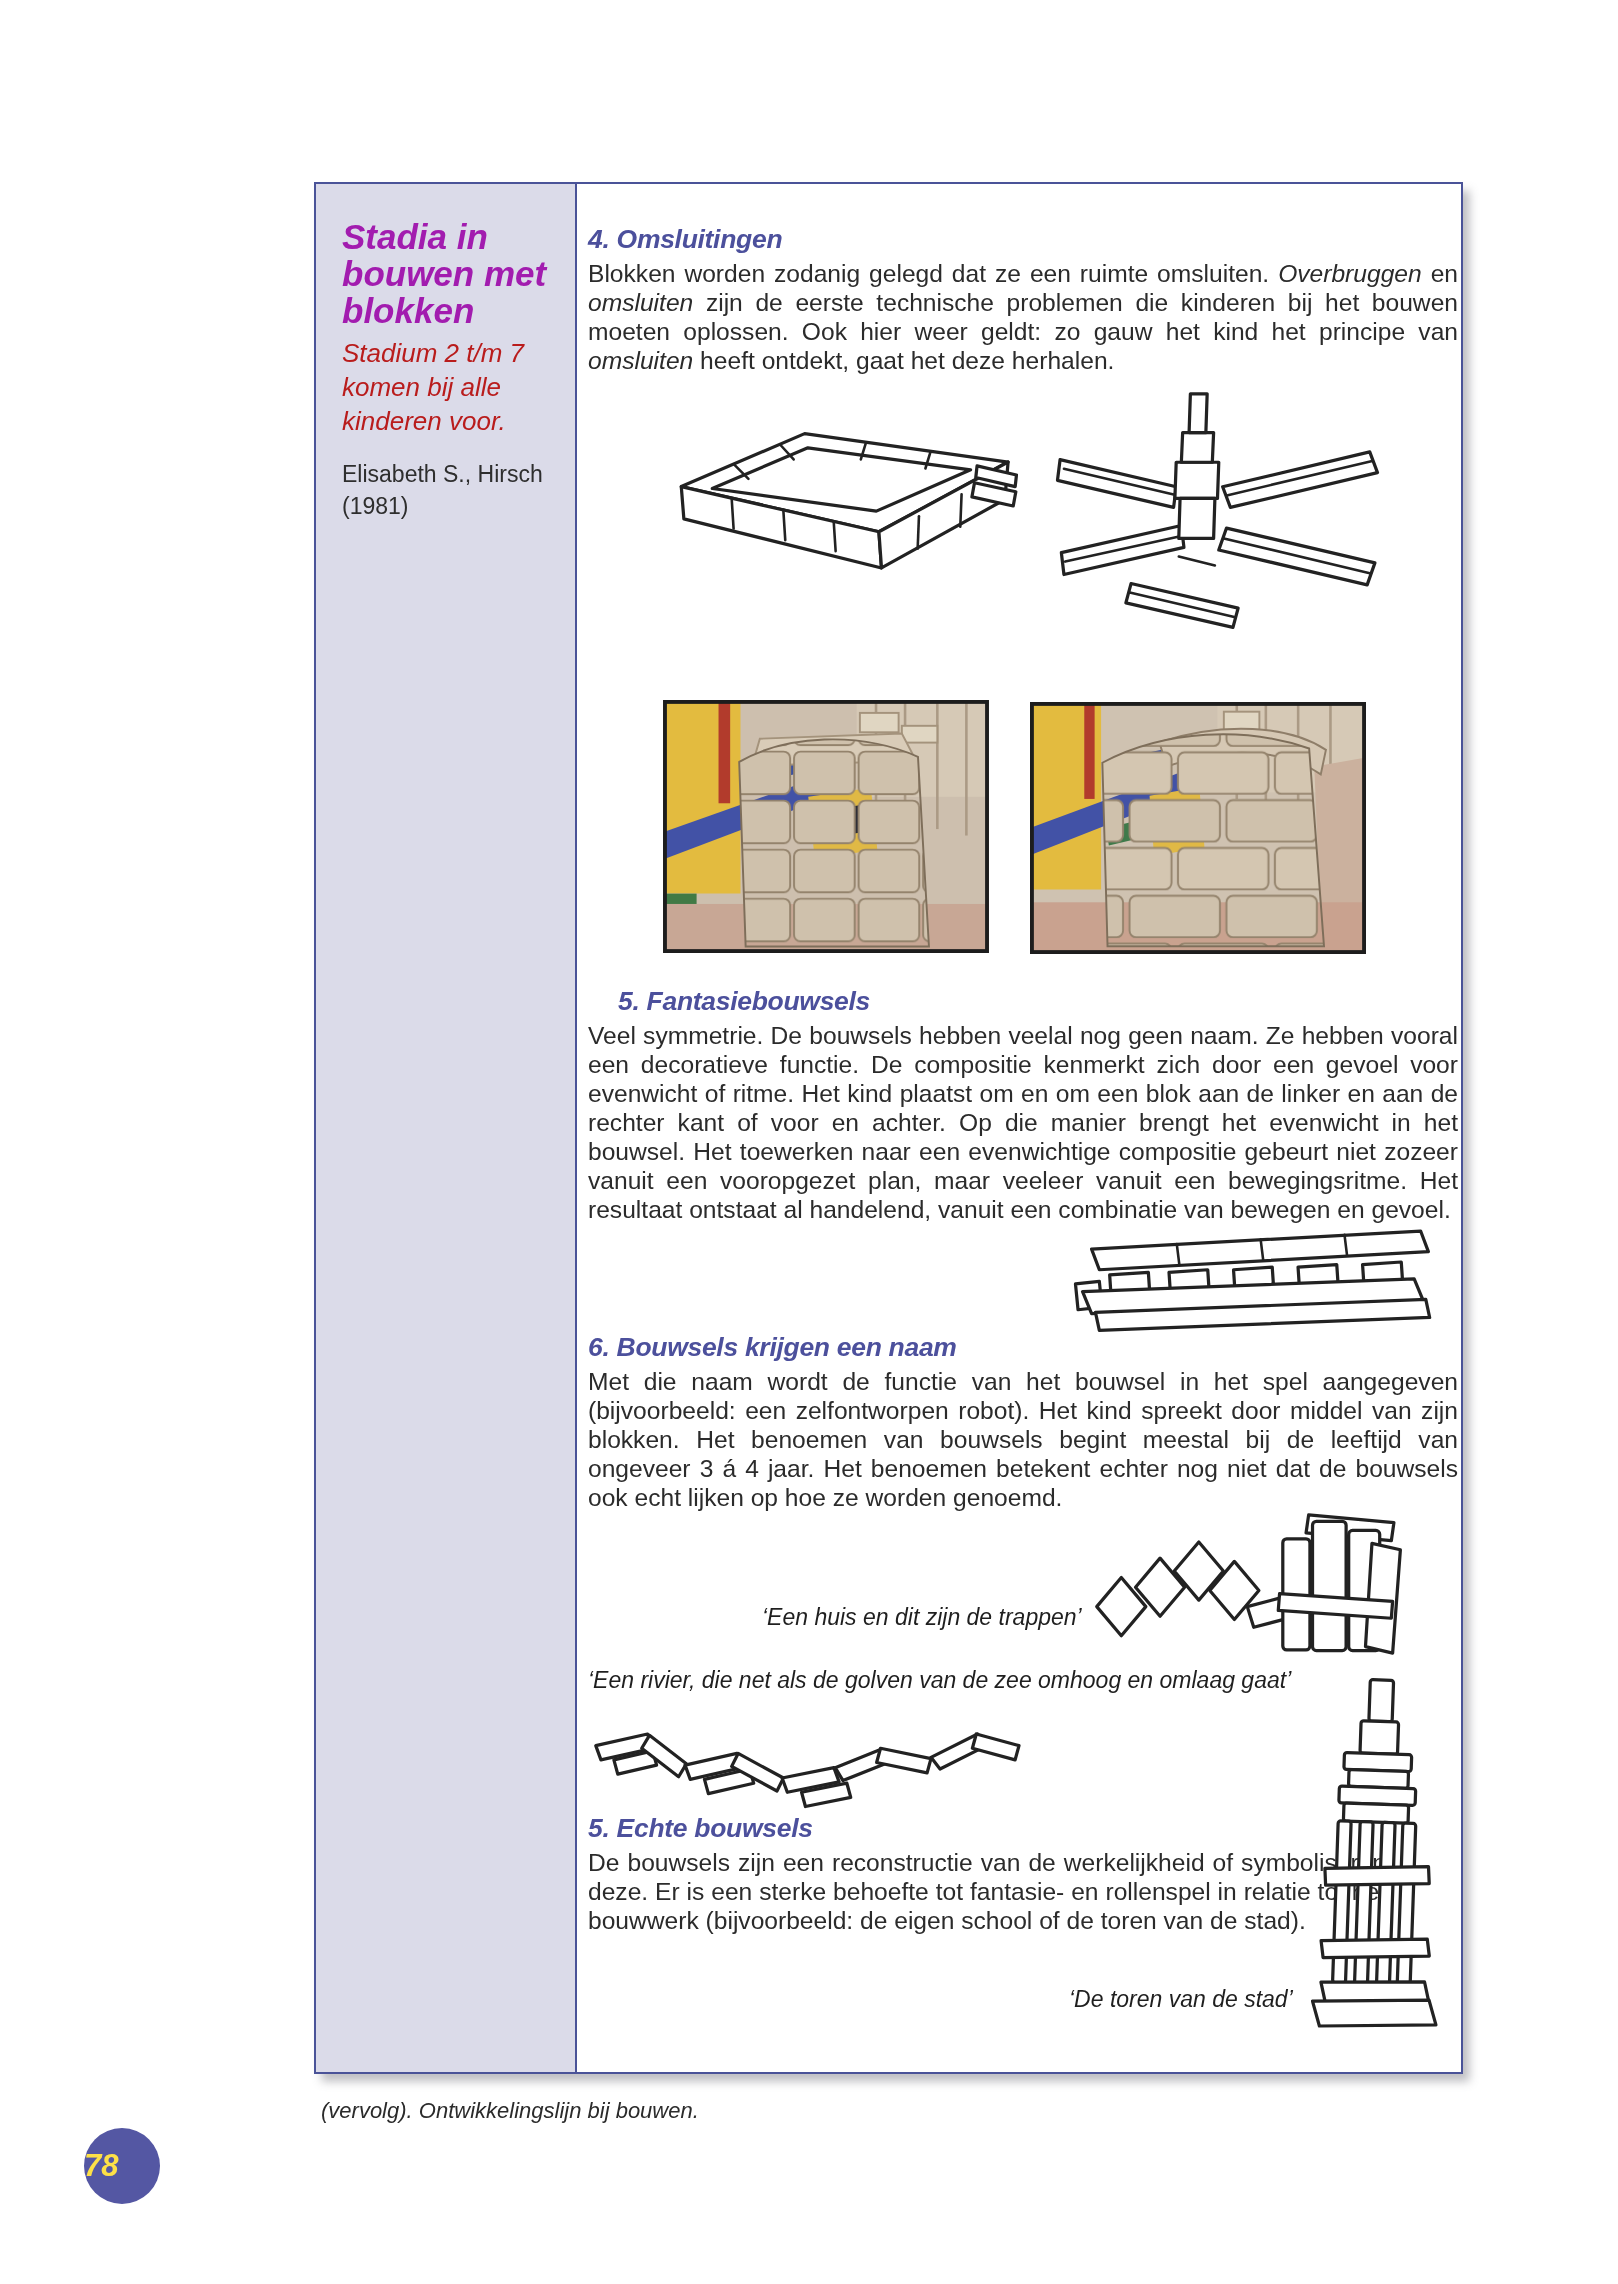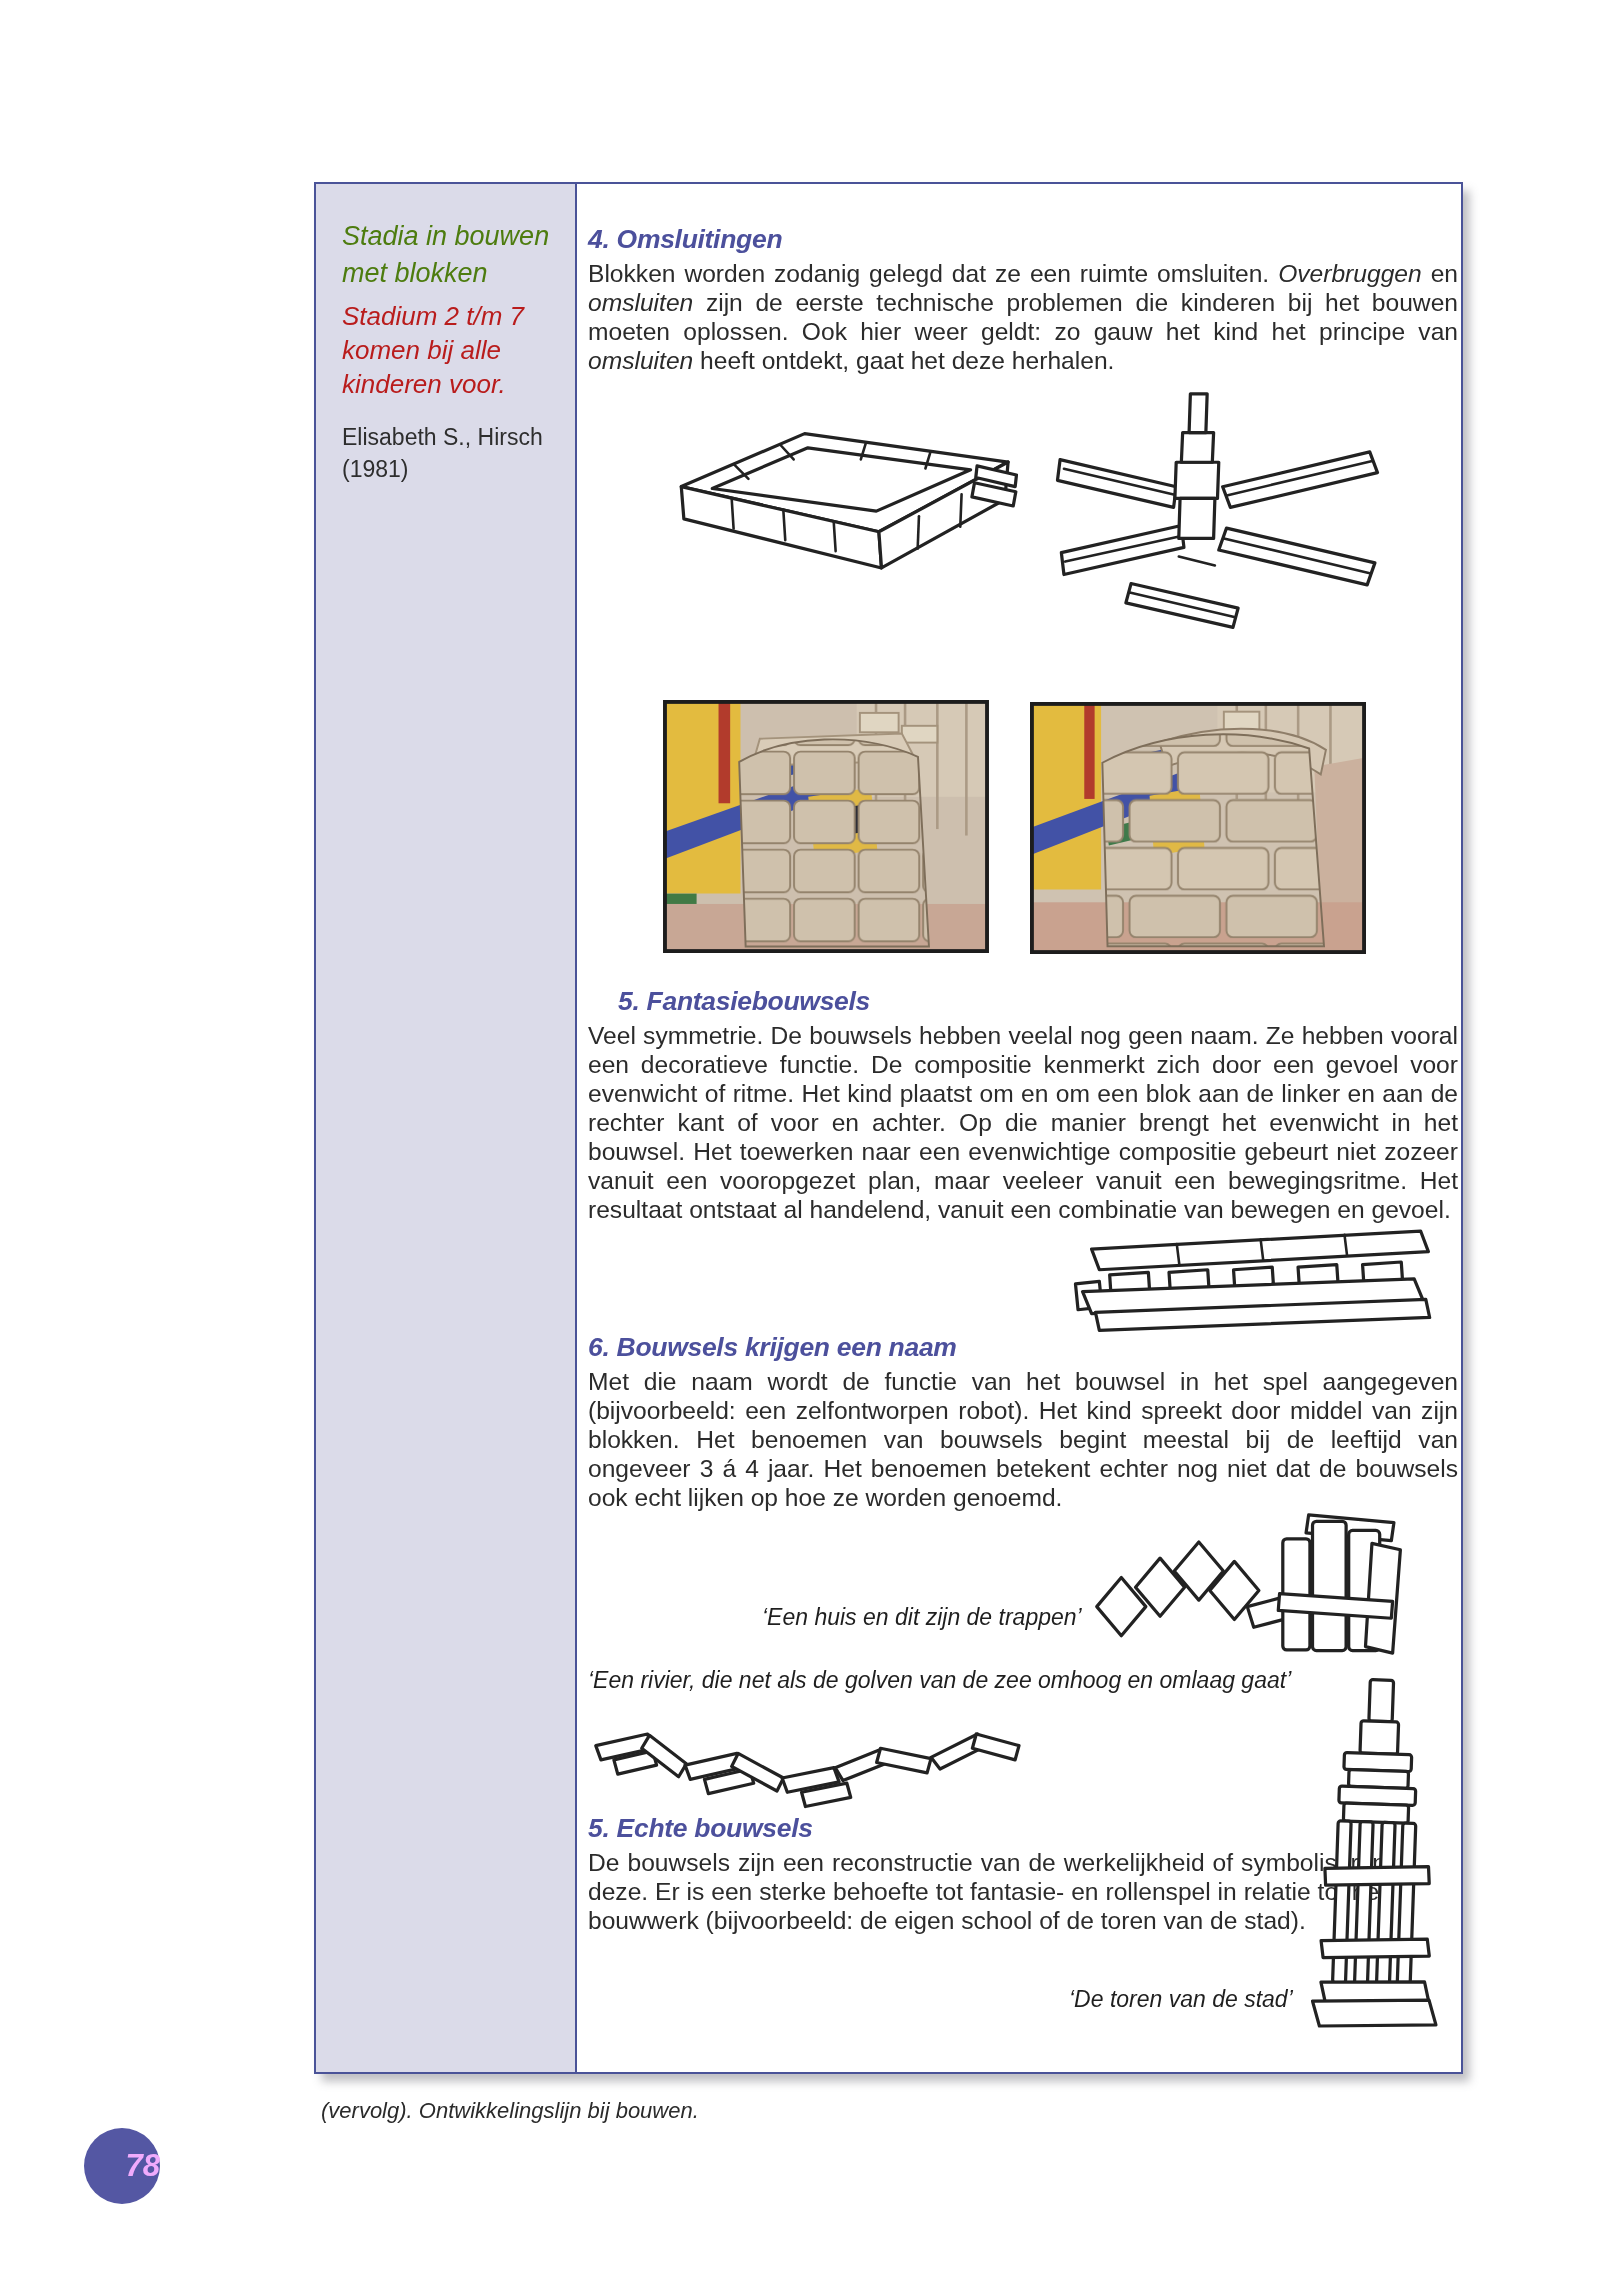--- a/index.html
+++ b/index.html
@@ -11,34 +11,34 @@
   .box {
     position:absolute; left:314px; top:182px; width:1149px; height:1892px;
     background:#fff; border:2.6px solid #4a5398;
     box-shadow:6.5px 7.8px 9px rgba(110,110,120,0.45);
   }
   .sidebar {
     position:absolute; left:0; top:0; bottom:0; width:261px;
     background:#dbdbe9; border-right:2.6px solid #4a5398;
     padding:34px 17px 0 26px;
   }
-  .sidebar-title { font-weight:normal; font-style:italic; font-size:27px; line-height:37px; color:#4d7c0f; }
+  .sidebar-title { font-weight:bold; font-style:italic; font-size:35px; line-height:37px; color:#a21caf; }
   .sidebar-subtitle { font-style:italic; font-size:26px; line-height:34px; color:#b91c1c; margin-top:6.5px; }
   .sidebar-author { font-size:23px; line-height:32px; color:#2e2e2e; margin-top:20.7px; }
   .abs { position:absolute; }
   h3.sec { font-weight:bold; font-style:italic; font-size:26.5px; color:#4c509c; letter-spacing:-0.3px; }
   p.body { font-size:24.6px; line-height:29px; text-align:justify; color:#2b2b2b; }
   p.body .it { font-style:italic; }
   .caption { font-style:italic; font-size:23px; color:#1f1f1f; white-space:nowrap; }
   .footer-caption { font-style:italic; font-size:22px; color:#2b2b2b; }
   .page-circle {
     position:absolute; left:84px; top:2128px; width:76px; height:76px;
     background:#5457a3; border-radius:50%;
-    display:flex; align-items:center; justify-content:flex-end;
-    color:#f0abfc; font-weight:bold; font-size:31px; font-style:italic;
+    display:flex; align-items:center; justify-content:flex-start;
+    color:#fde047; font-weight:bold; font-size:31px; font-style:italic;
   }
   svg.sketch { stroke:#222; stroke-width:5; fill:#fff; stroke-linejoin:round; stroke-linecap:round; }
   svg.sketch .thin { stroke-width:4; }
 </style>
 </head>
 <body>
 
 <div class="page">
 
   <div class="box">

